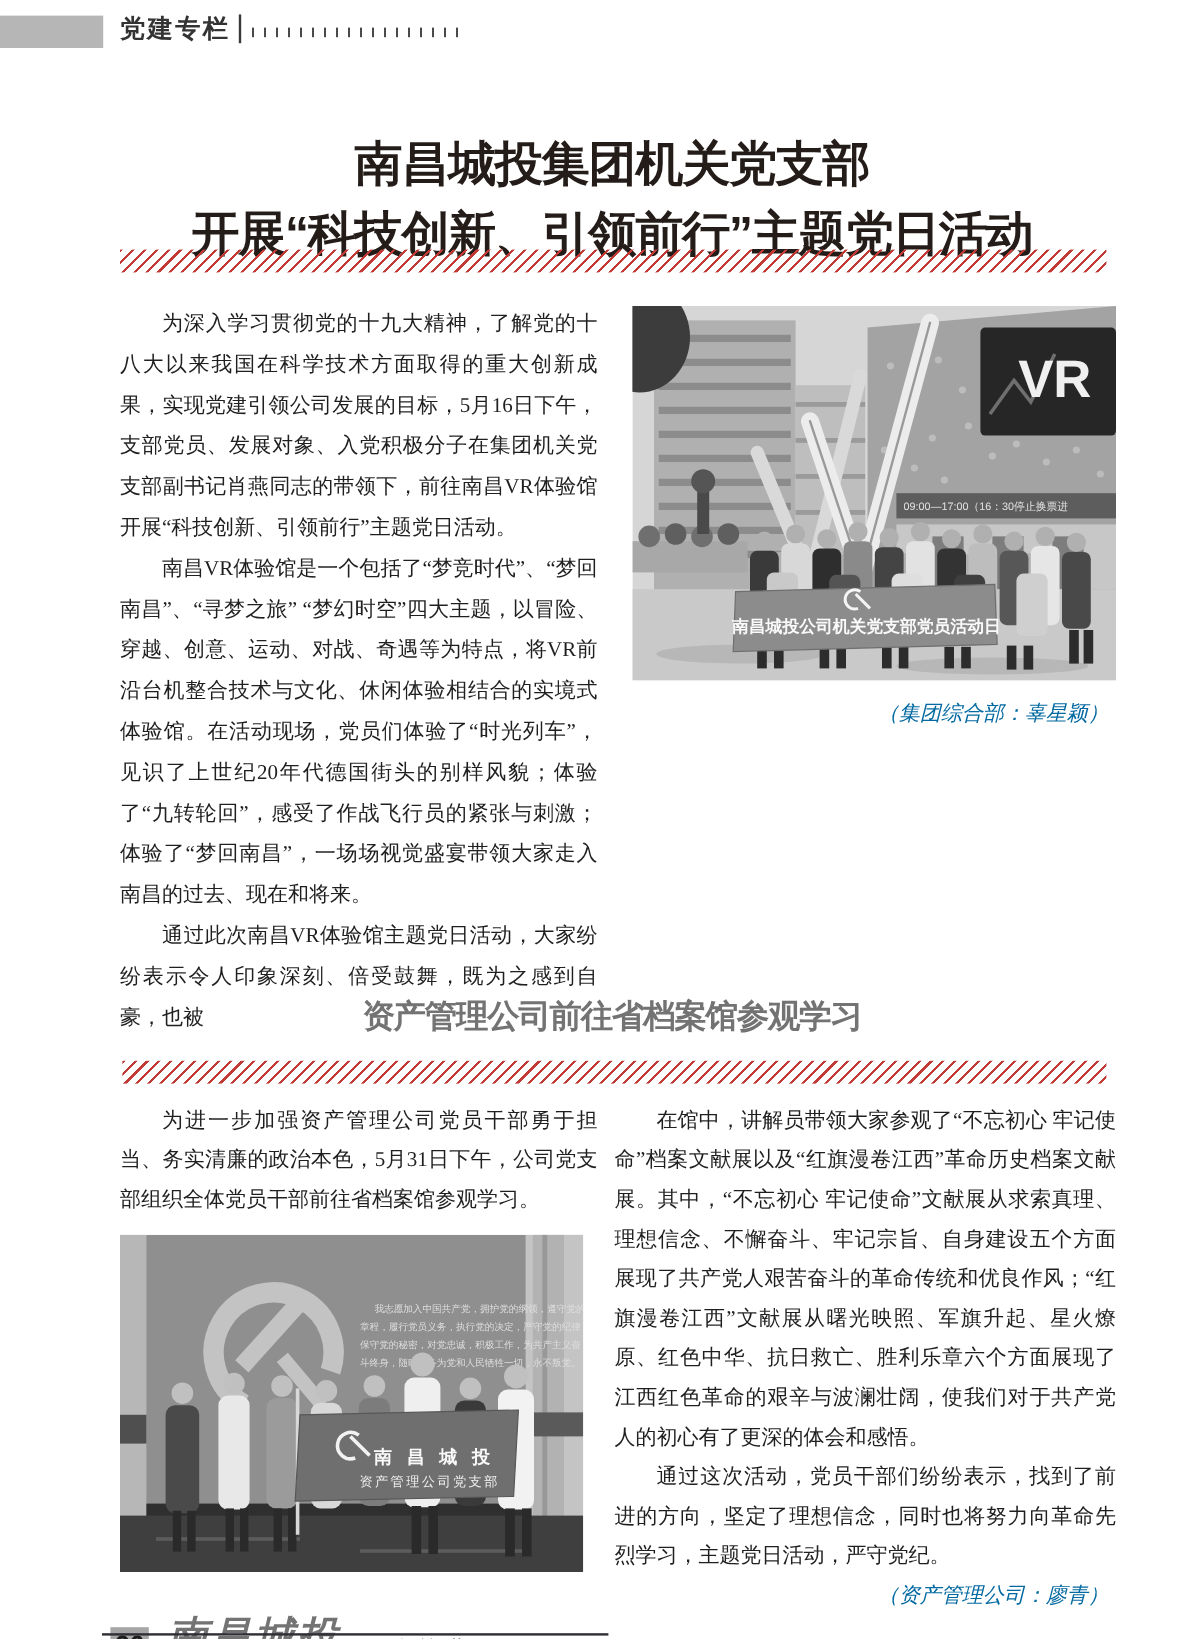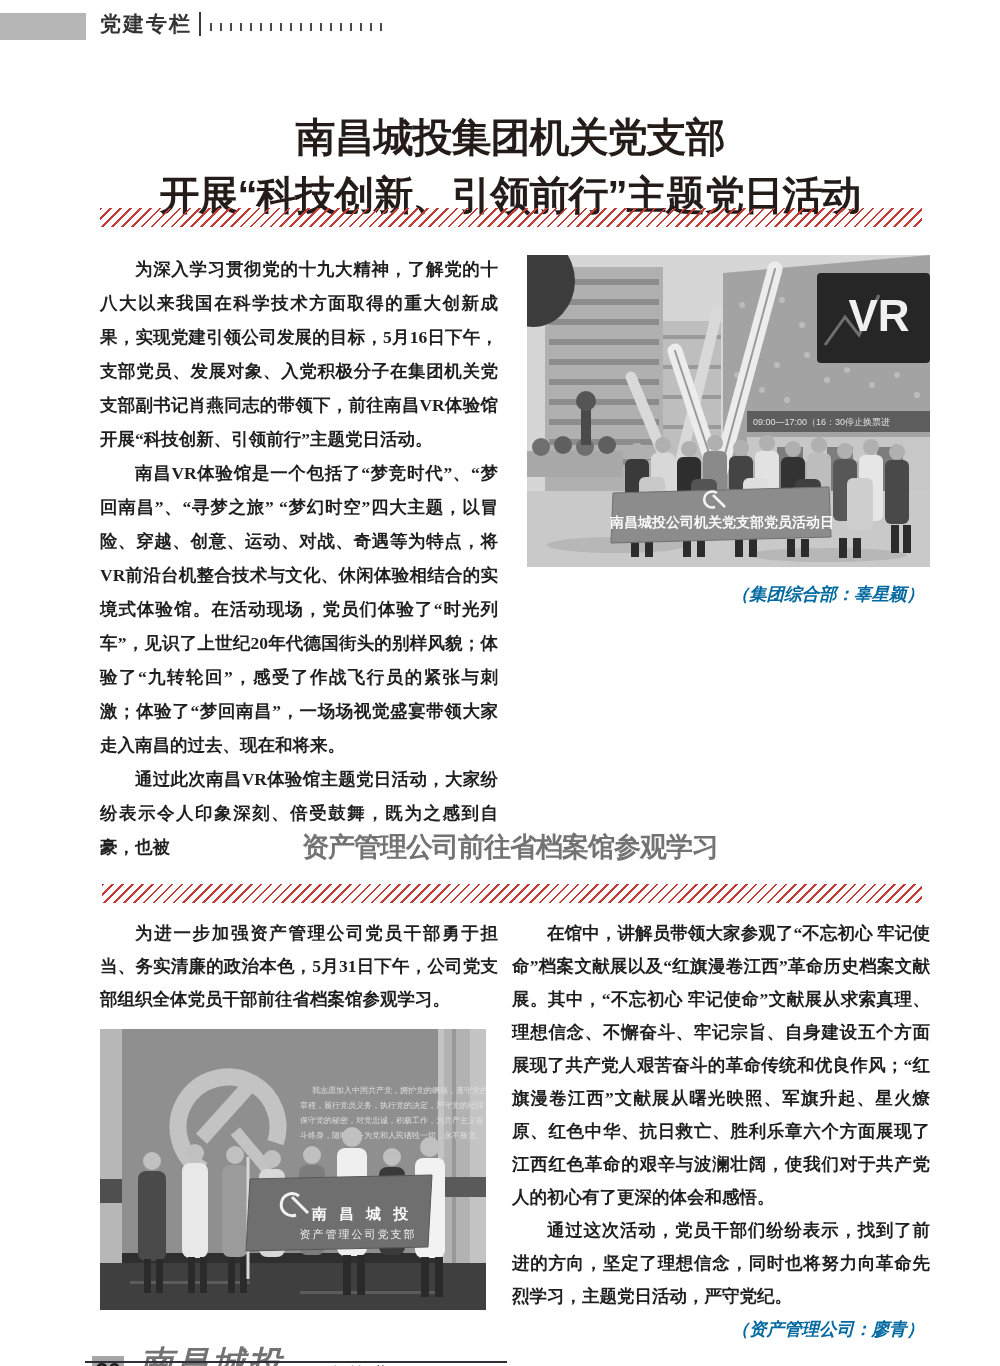--- a/index.html
+++ b/index.html
@@ -22,21 +22,21 @@
   .title2{position:absolute;left:100px;top:818px;width:820px;text-align:center;
           font-family:"Liberation Sans","DejaVu Sans",sans-serif;font-weight:900;
           color:#737373;line-height:58px;font-size:27px;letter-spacing:-1px;}
   .hatch{position:absolute;height:19px;
          background:repeating-linear-gradient(135deg,#c13a35 0 1.8px,transparent 1.8px 7px);}
   .hatch1{left:100px;top:208px;width:822px;}
   .hatch2{left:102px;top:884px;width:820px;}
 
   
   .col{position:absolute;text-align:justify;}
-  .col p{margin:0;text-indent:2em;font-size:17.5px;font-weight:bold;}
+  .col p{margin:0;text-indent:2em;font-size:17.5px;}
   .col p.cont{text-indent:0;}
   .a1{line-height:34px;}
   .a2{line-height:33px;}
   .col-a1-left{left:100px;top:252px;width:398px;}
   .col-a1-right{left:512px;top:255px;width:418px;}
   .col-a2-left{left:100px;top:917px;width:398px;}
   .col-a2-right{left:512px;top:917px;width:418px;}
   .byline{font-style:italic;text-align:right;font-size:18px;color:#0369a1;
           padding-right:6px;margin-top:10px;text-indent:0;}
 

